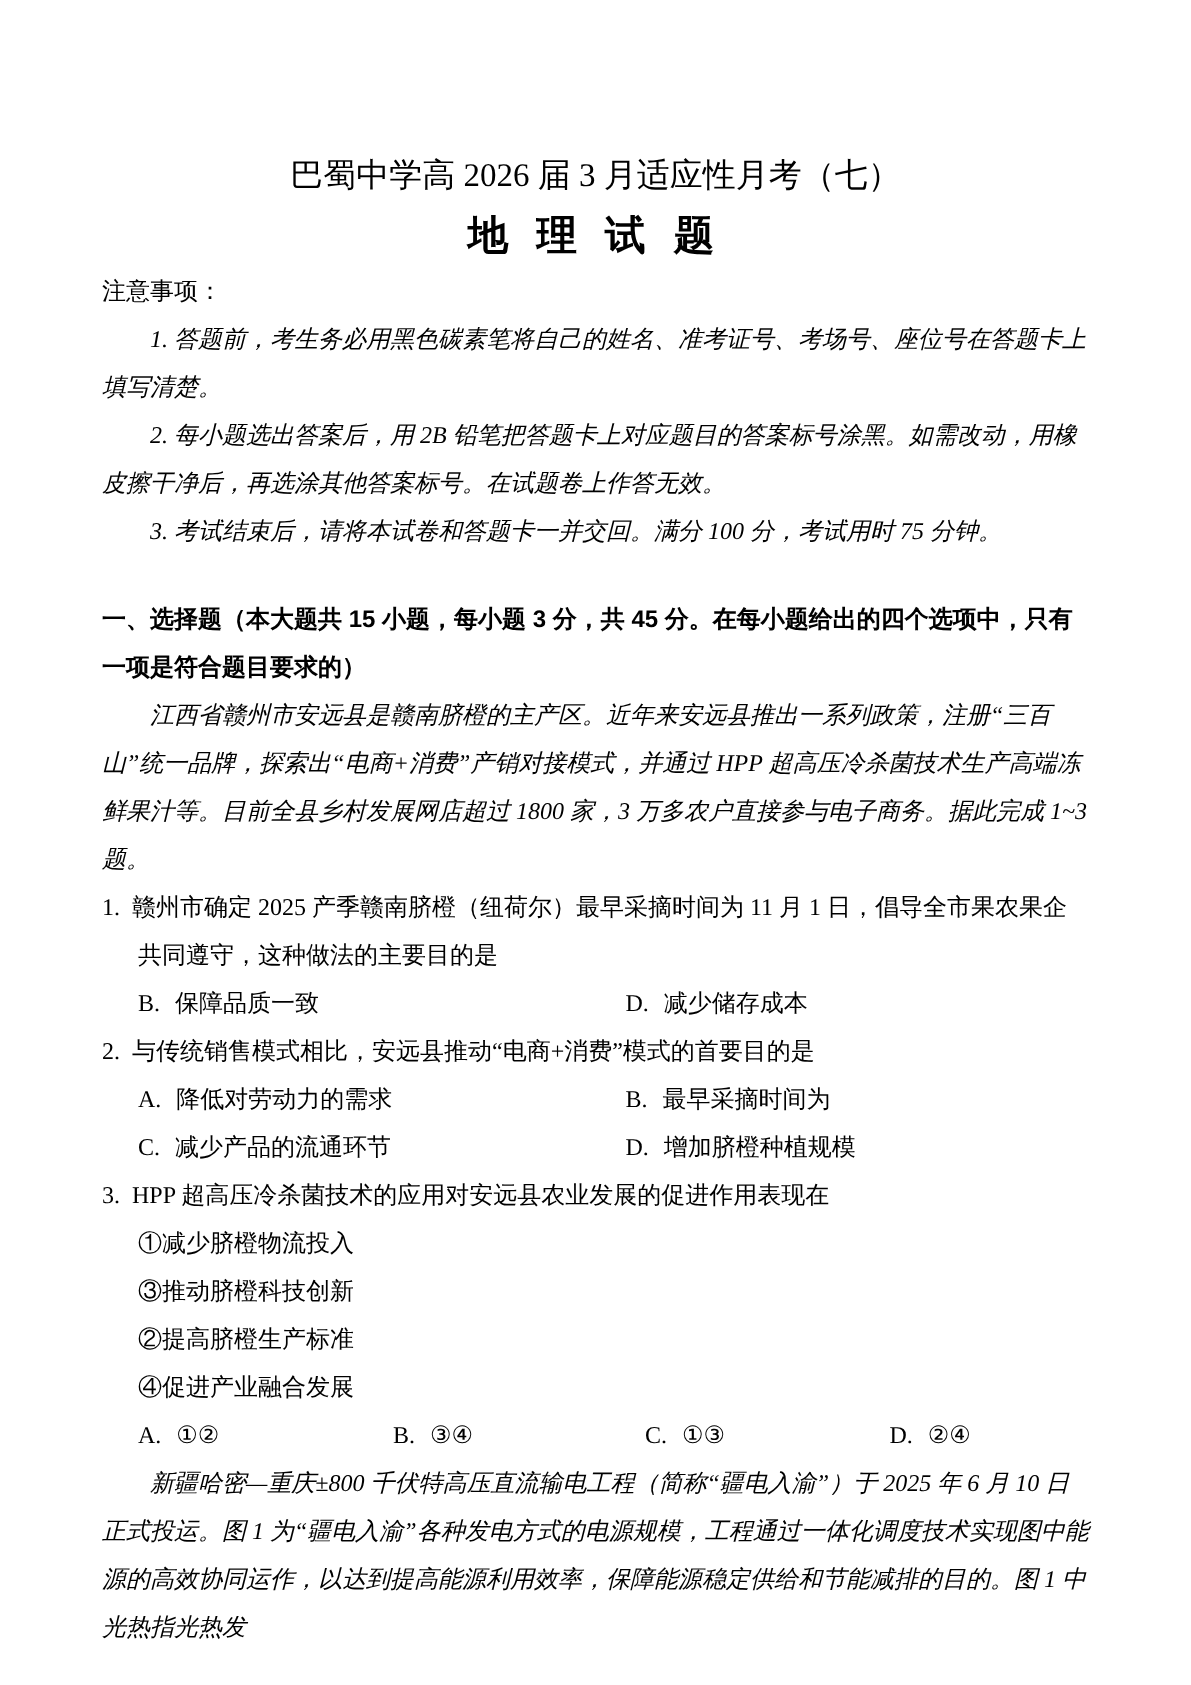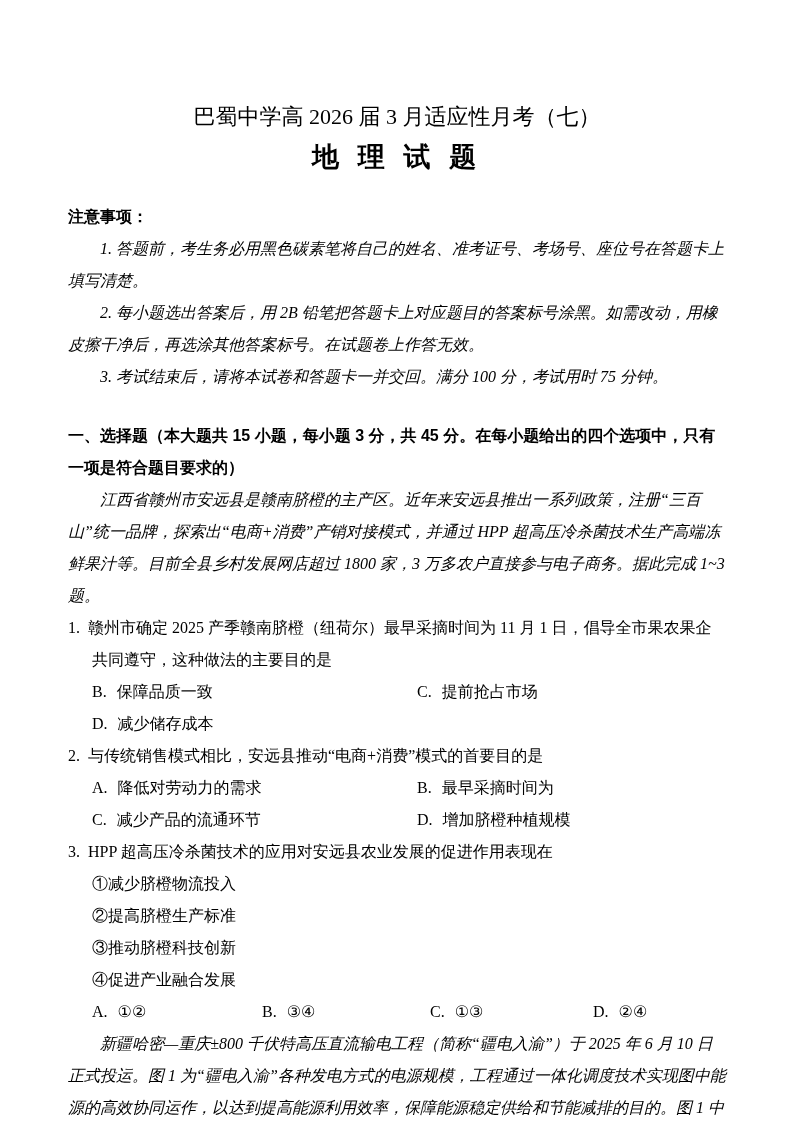--- a/index.html
+++ b/index.html
@@ -34,24 +34,23 @@
     margin: 2px 0 0 0;
     text-align: center;
     font-size: 27px;
     font-weight: bold;
     letter-spacing: 6px;
     line-height: 42px;
     white-space: nowrap;
   }
   .notice-heading {
     font-family: "Liberation Sans", "DejaVu Sans", sans-serif;
-    font-weight: bold;
+    font-weight: normal;
     font-size: 16px;
     line-height: 33px;
-    margin-top: 22px;
   }
   p { margin: 0; }
   .kaiti {
     font-style: italic; 
   }
   .indent {
     text-indent: 2em;
   }
   .section-heading {
     margin-top: 27px;
@@ -102,23 +101,20 @@
 
   <div class="question">
     <div class="question-stem">
       <span class="qnum">1.</span><span>赣州市确定 2025 产季赣南脐橙（纽荷尔）最早采摘时间为 11 月 1 日，倡导全市果农果企共同遵守，这种做法的主要目的是</span>
     </div>
     <div class="options-grid">
       <div class="option">
         <span class="opt-label">B.</span><span>保障品质一致</span>
       </div>
       <div class="option">
-        <span class="opt-label">C.</span><span>提前抢占市场</span>
-      </div>
-      <div class="option">
         <span class="opt-label">D.</span><span>减少储存成本</span>
       </div>
     </div>
   </div>
 
   <div class="question">
     <div class="question-stem">
       <span class="qnum">2.</span><span>与传统销售模式相比，安远县推动“电商+消费”模式的首要目的是</span>
     </div>
     <div class="options-grid">
@@ -135,22 +131,22 @@
         <span class="opt-label">D.</span><span>增加脐橙种植规模</span>
       </div>
     </div>
   </div>
 
   <div class="question">
     <div class="question-stem">
       <span class="qnum">3.</span><span>HPP 超高压冷杀菌技术的应用对安远县农业发展的促进作用表现在</span>
     </div>
     <p class="statement">①减少脐橙物流投入</p>
+    <p class="statement">③推动脐橙科技创新</p>
     <p class="statement">②提高脐橙生产标准</p>
-    <p class="statement">③推动脐橙科技创新</p>
     <p class="statement">④促进产业融合发展</p>
     <div class="answer-row">
       <div class="option">
         <span class="opt-label">A.</span><span>①②</span>
       </div>
       <div class="option">
         <span class="opt-label">B.</span><span>③④</span>
       </div>
       <div class="option">
         <span class="opt-label">C.</span><span>①③</span>

